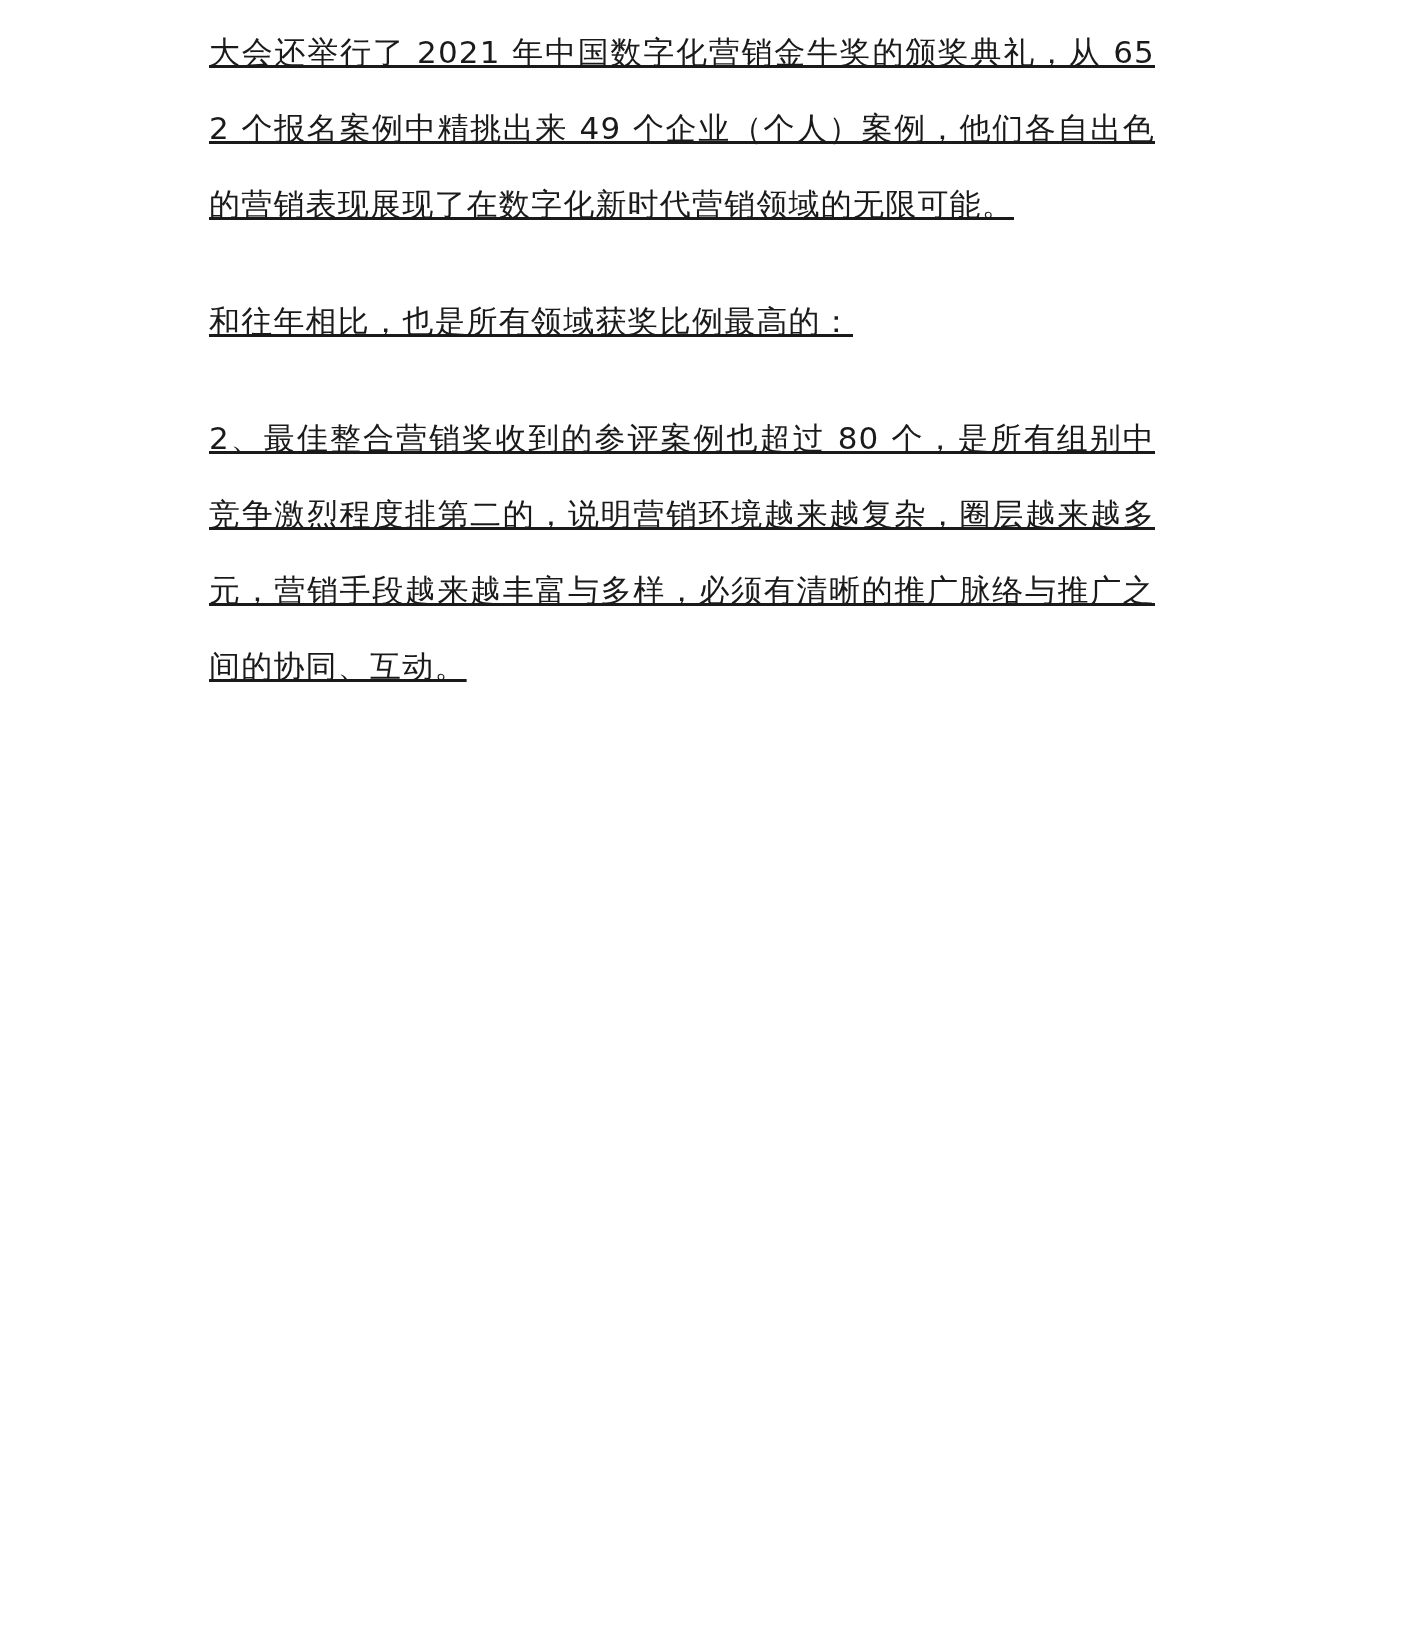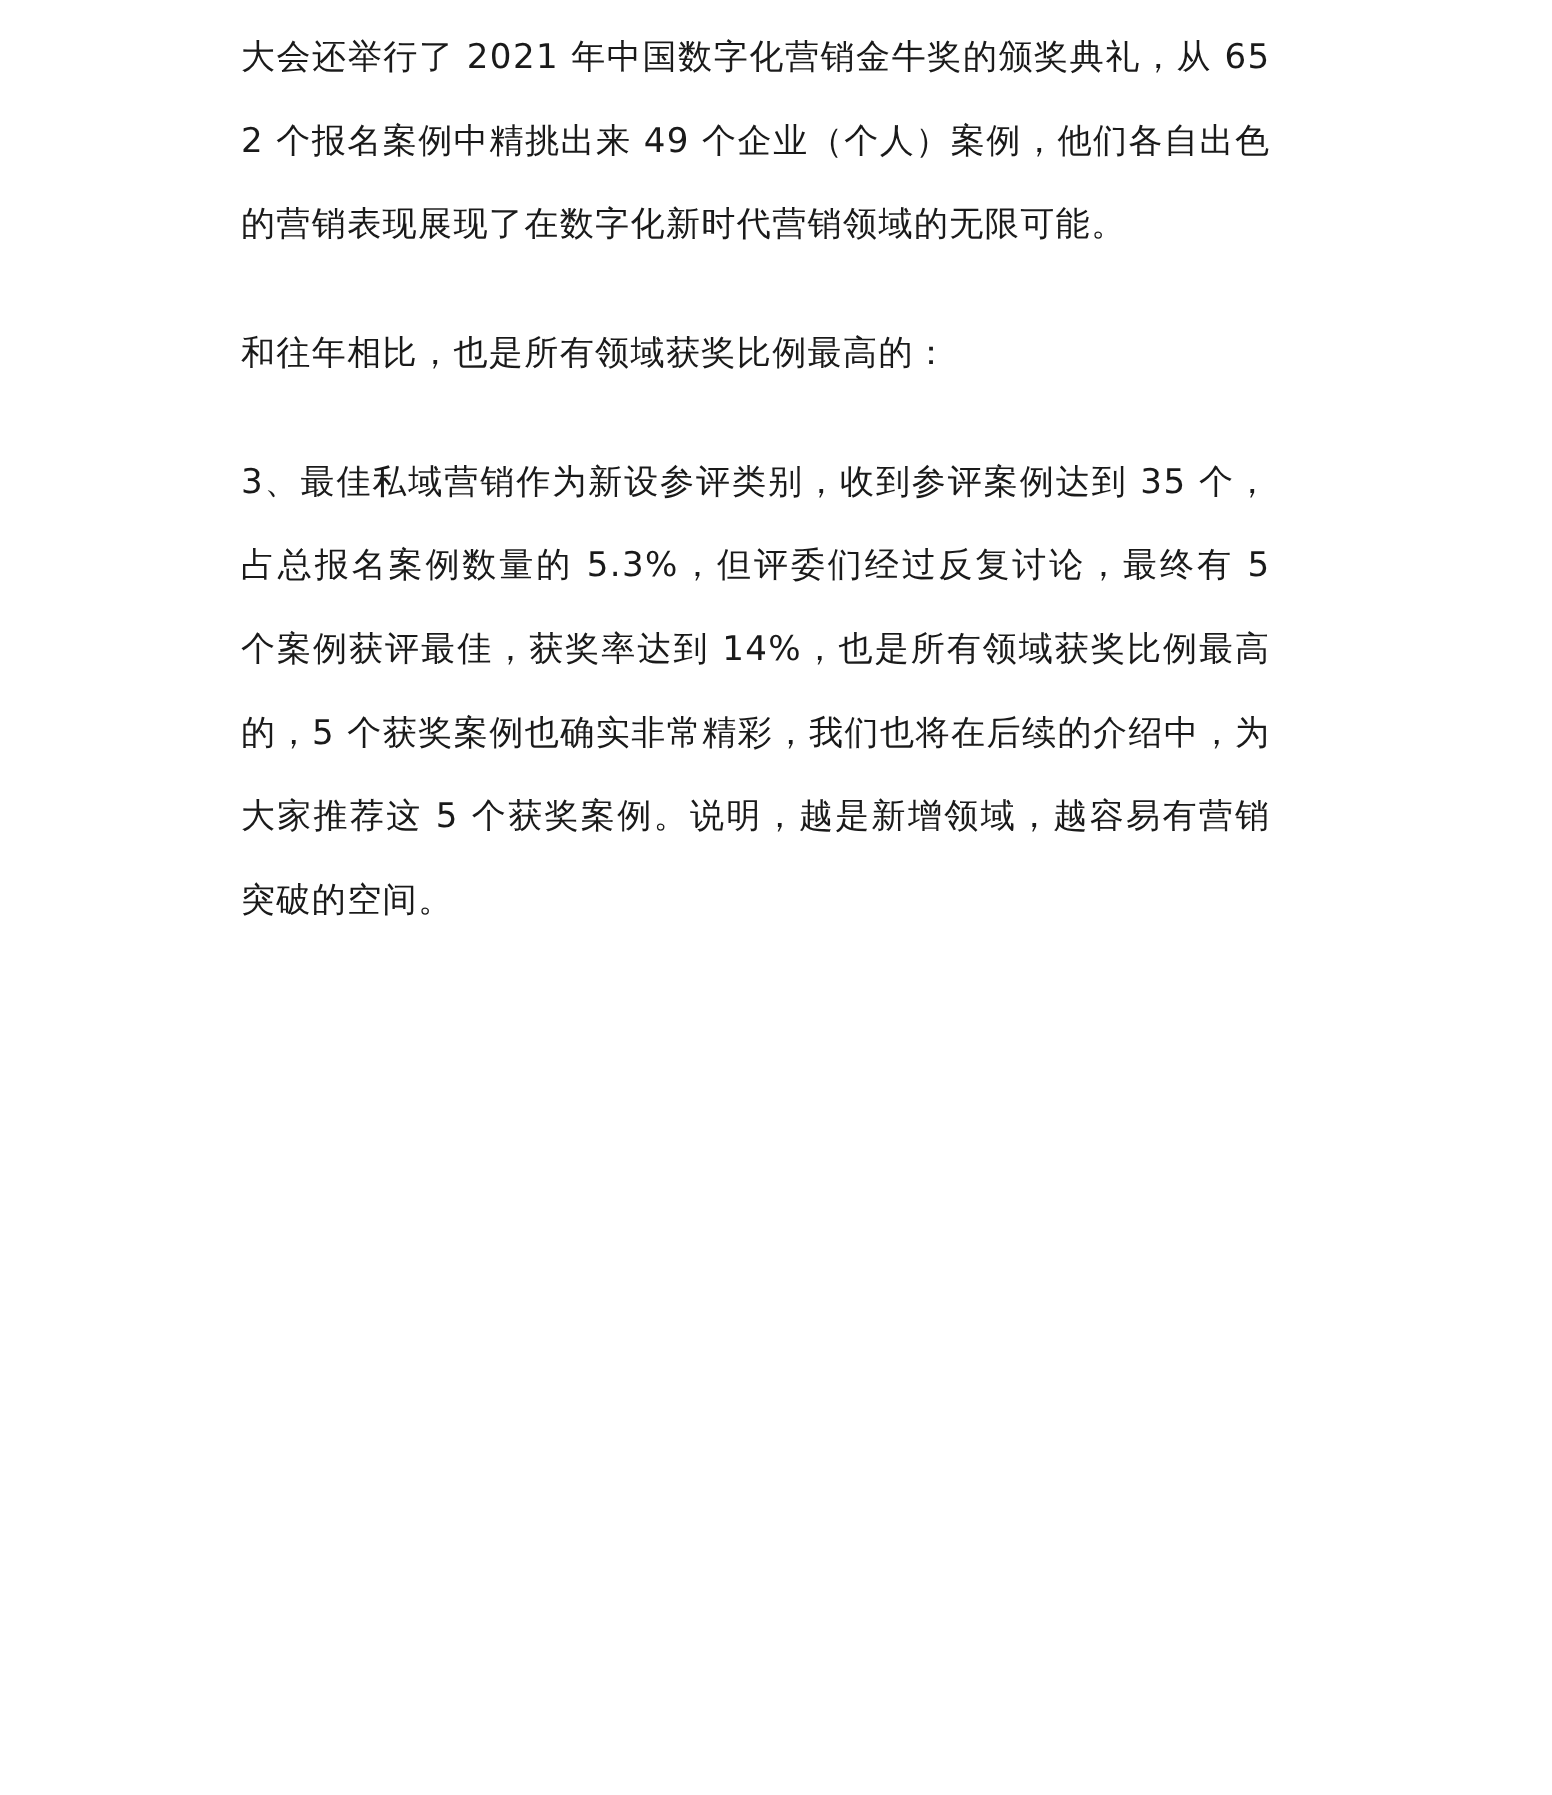--- a/index.html
+++ b/index.html
@@ -18,29 +18,30 @@
     left: 205px;
     top: 14px;
     width: 950px;
     color: #1a1a1a;
     font-family: "DejaVu Sans", "Liberation Sans", sans-serif;
     font-size: 31px;
     line-height: 76px;
     letter-spacing: 1.2px;
   }
   .para {
-    margin: 0 0 41px 14px;
+    margin: 0 0 41px 4px;
     text-align: justify;
     text-justify: inter-character;
     word-break: break-all;
+    text-decoration: underline;
   }
   .para:last-child {
     margin-bottom: 0;
   }
 </style>
 </head>
 <body>
 
 <div class="article">
   <p class="para">大会还举行了 2021 年中国数字化营销金牛奖的颁奖典礼，从 652 个报名案例中精挑出来 49 个企业（个人）案例，他们各自出色的营销表现展现了在数字化新时代营销领域的无限可能。</p>
   <p class="para">和往年相比，也是所有领域获奖比例最高的：</p>
-  <p class="para">3、最佳私域营销作为新设参评类别，收到参评案例达到 35 个，占总报名案例数量的 5.3%，但评委们经过反复讨论，最终有 5 个案例获评最佳，获奖率达到 14%，也是所有领域获奖比例最高的，5 个获奖案例也确实非常精彩，我们也将在后续的介绍中，为大家推荐这 5 个获奖案例。说明，越是新增领域，越容易有营销突破的空间。</p>
+  <p class="para">2、最佳整合营销奖收到的参评案例也超过 80 个，是所有组别中竞争激烈程度排第二的，说明营销环境越来越复杂，圈层越来越多元，营销手段越来越丰富与多样，必须有清晰的推广脉络与推广之间的协同、互动。</p>
 </div>
 
 </body></html>

